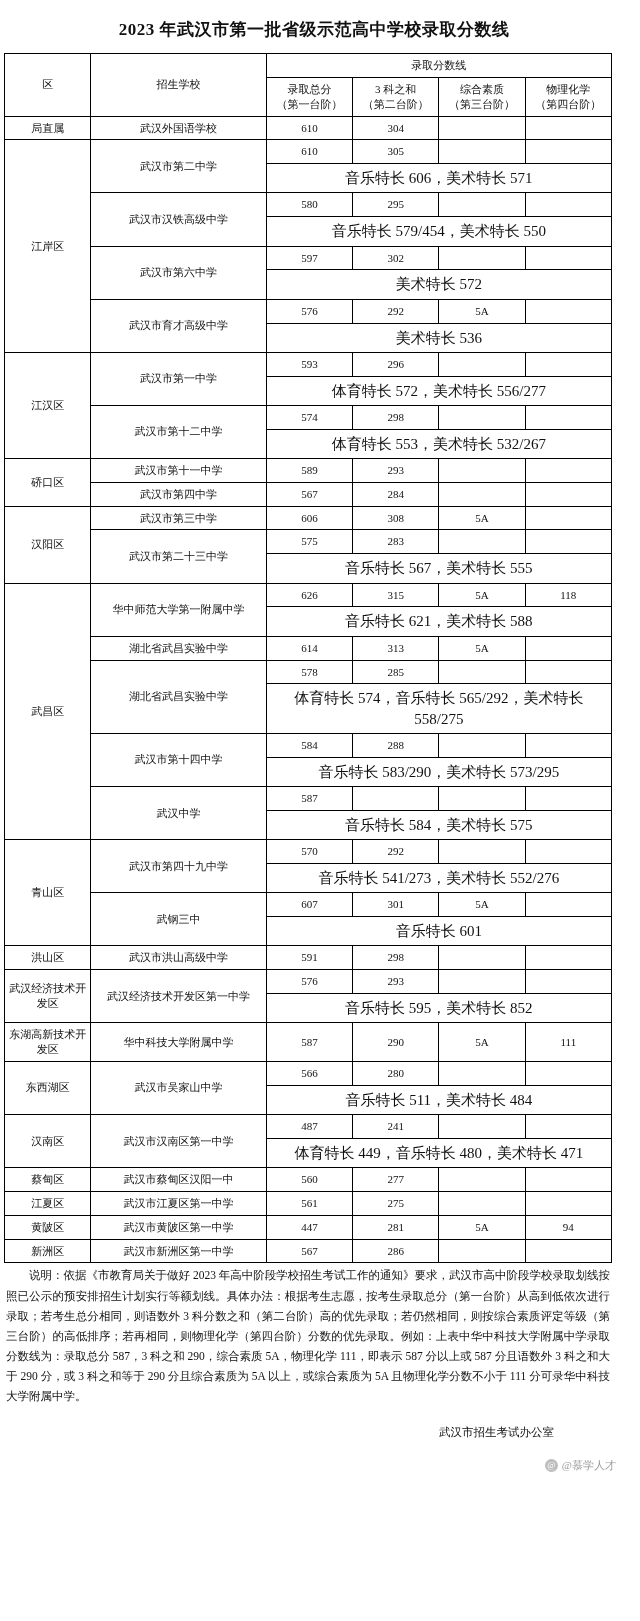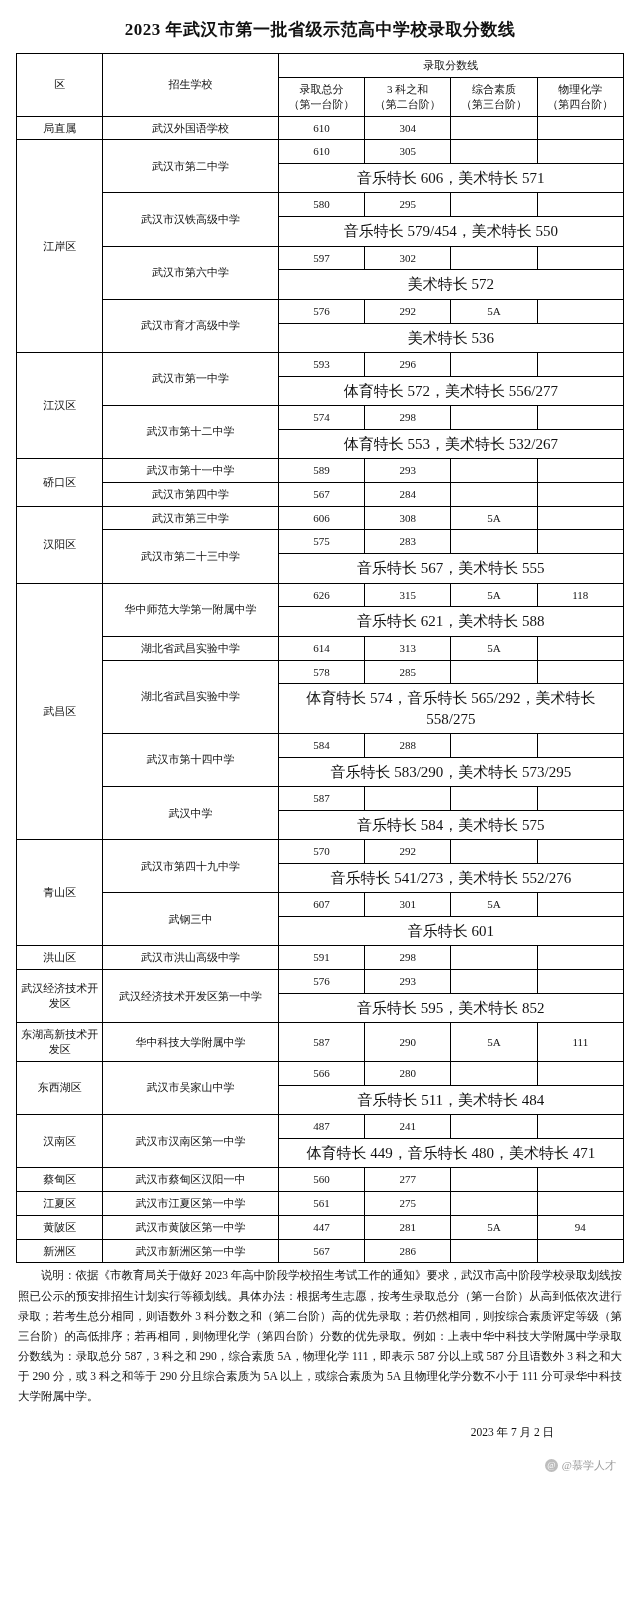--- a/index.html
+++ b/index.html
@@ -5,21 +5,21 @@
   html,body{margin:0;padding:0;}
   body{
     width:640px;
     background:#ffffff;
     font-family:"Liberation Serif","DejaVu Serif",serif;
     color:#111;
   }
   .page{
     width:640px;
     box-sizing:border-box;
-    padding:14px 16px 10px 16px;
+    padding:14px 16px 10px 4px;
     position:relative;
   }
   .doc-title{
     text-align:center;
     font-size:17px;
     font-weight:bold;
     letter-spacing:0.5px;
     margin:4px 0 12px 0;
     font-family:"Liberation Serif","DejaVu Serif",serif;
   }
@@ -386,21 +386,21 @@
           <td></td>
         </tr>
       </tbody>
   </table>
 
   <div class="note-box">
     <p class="note-indent">说明：依据《市教育局关于做好 2023 年高中阶段学校招生考试工作的通知》要求，武汉市高中阶段学校录取划线按照已公示的预安排招生计划实行等额划线。具体办法：根据考生志愿，按考生录取总分（第一台阶）从高到低依次进行录取；若考生总分相同，则语数外 3 科分数之和（第二台阶）高的优先录取；若仍然相同，则按综合素质评定等级（第三台阶）的高低排序；若再相同，则物理化学（第四台阶）分数的优先录取。例如：上表中华中科技大学附属中学录取分数线为：录取总分 587，3 科之和 290，综合素质 5A，物理化学 111，即表示 587 分以上或 587 分且语数外 3 科之和大于 290 分，或 3 科之和等于 290 分且综合素质为 5A 以上，或综合素质为 5A 且物理化学分数不小于 111 分可录华中科技大学附属中学。</p>
   </div>
 
   <div class="sign">
-    <div>2023 年 7 月 2 日</div>
+    <div>武汉市招生考试办公室</div>
   </div>
 
   <div class="watermark">
     <span class="wm-dot">@</span>
     <span>@慕学人才</span>
   </div>
 
 </div>
 
 </body></html>

